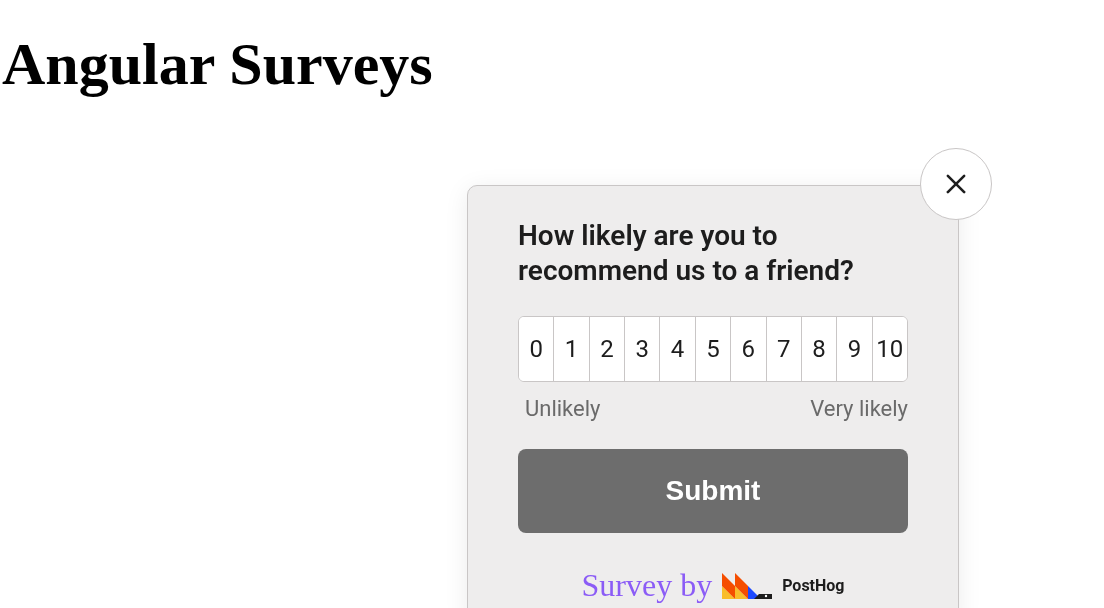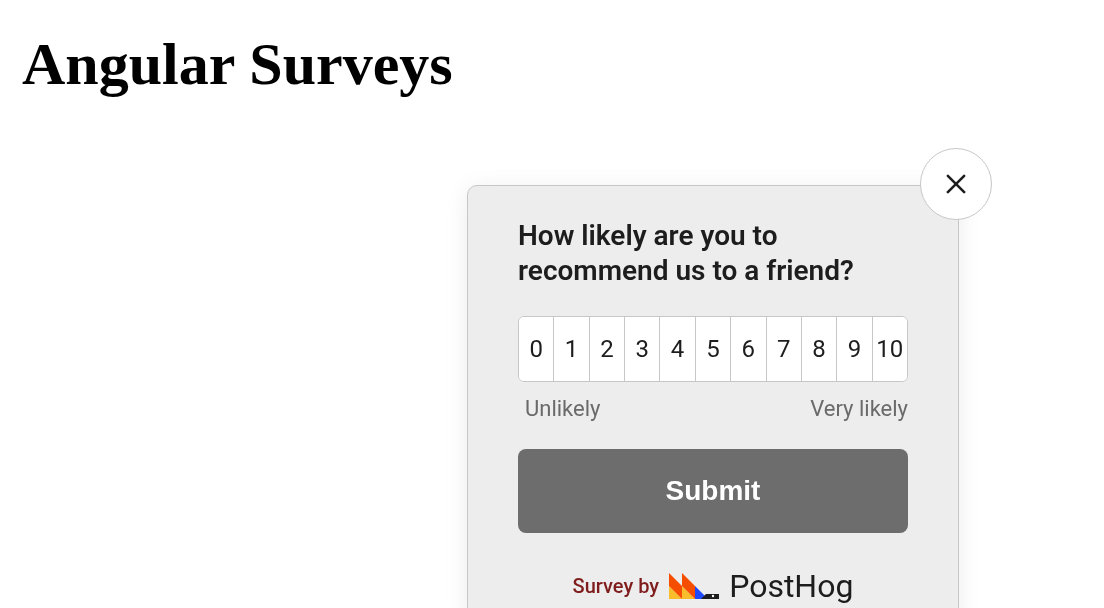--- a/index.html
+++ b/index.html
@@ -13,21 +13,21 @@
       width: 1104px;
       height: 608px;
       position: relative;
       overflow: hidden;
     }
     .page-title {
       font-family: Georgia, "Times New Roman", Times, serif;
       font-size: 60px;
       font-weight: 700;
       color: #000;
-      padding: 30px 10px 10px 22px;
+      padding: 30px 10px 10px 2px;
     }
     .survey-widget {
       position: absolute;
       top: 185px;
       left: 467px;
       width: 492px;
       background: #eeeded;
       border: 1.5px solid #c9c6c6;
       border-radius: 10px;
       padding: 32px 50px 20px 50px;
@@ -104,28 +104,29 @@
       cursor: pointer;
       margin-bottom: 34px;
     }
     .branding {
       display: flex;
       align-items: center;
       justify-content: center;
       gap: 10px;
     }
     .branding-text {
-      font-size: 20px;
-      color: #7f1d1d;
+      font-size: 32px;
+      color: #8b5cf6;
       font-weight: 500;
+      font-family: Liberation Serif, serif;
     }
     .branding-name {
-      font-size: 32px;
+      font-size: 16px;
       color: #1d1d1d;
-      font-weight: 400;
+      font-weight: 700;
     }
     .posthog-logo {
       display: flex;
       align-items: flex-end;
       gap: 0;
     }
   </style>
 </head>
 <body>
 

